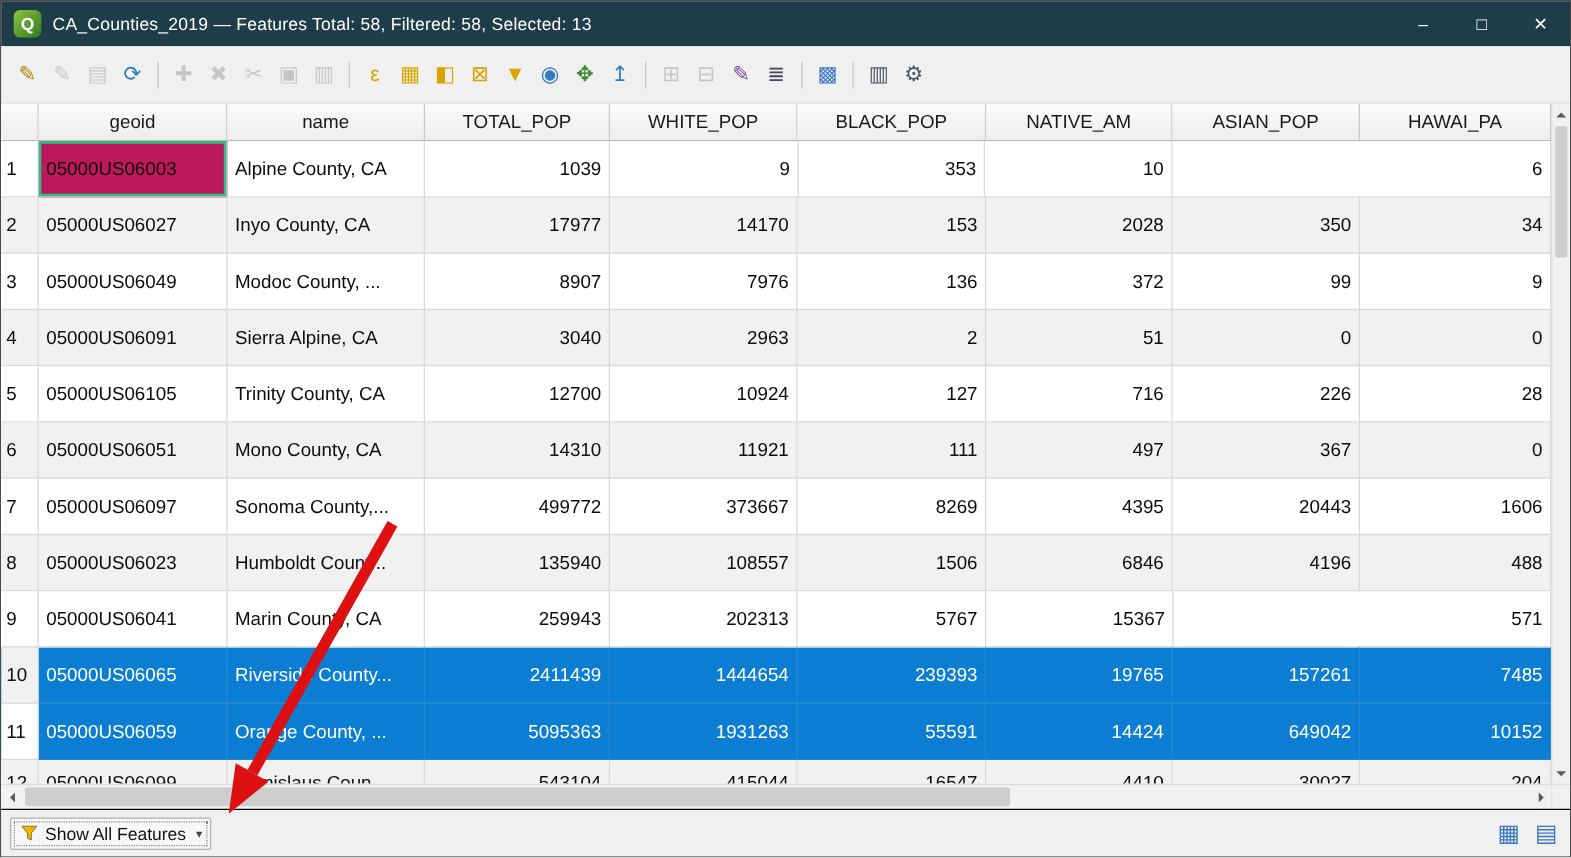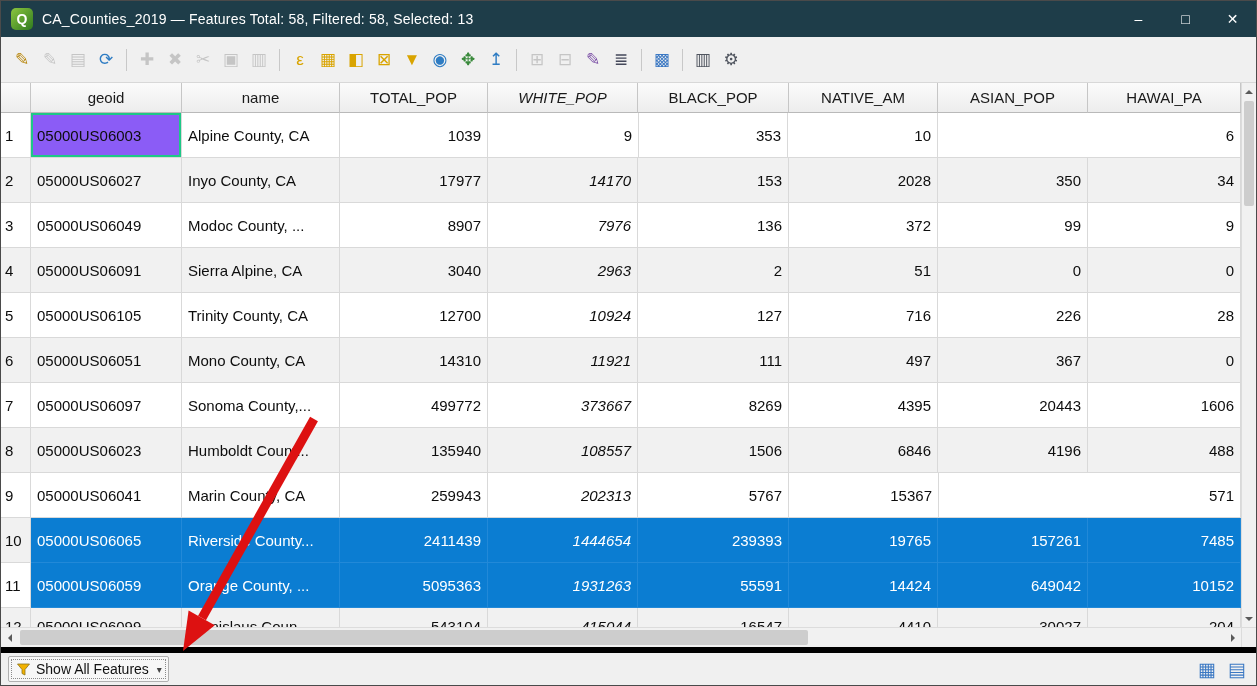--- a/index.html
+++ b/index.html
@@ -39,27 +39,27 @@
   .trow.clipped { height:19px; flex:0 0 19px; overflow:hidden; align-items:flex-start; }
   .trow.clipped .cell { height:38px; }
 
   .cell { border-right:1px solid #d9d9d9; border-bottom:1px solid #d9d9d9; padding:0 6px;
           display:flex; align-items:center; font-size:15px; color:#0d0d0d; overflow:hidden; white-space:nowrap; }
   .trow.selected .cell { color:#fff; border-right-color:#2289d8; border-bottom-color:#2289d8; }
   .cell.num { justify-content:flex-end; }
   .cell.gutter { background:#fff; padding:0 4px; }
   .trow.alt .cell.gutter { background:#f1f1f1; }
   .trow.selected .cell.gutter { color:#0d0d0d; border-right-color:#d9d9d9; border-bottom-color:#d9d9d9; }
-  .cell.current { box-shadow: inset 0 0 0 2px #1ec887; background:#8b5cf6; }
+  .cell.current { box-shadow: inset 0 0 0 2px #1ec887; background:#be185d; }
 
   .w0 { flex:0 0 30px; }
   .w1 { flex:0 0 151px; }
   .w2 { flex:0 0 158px; }
   .w3 { flex:0 0 148px; }
-  .w4 { flex:0 0 150px;font-style:italic; }
+  .w4 { flex:0 0 150px; }
   .w5 { flex:0 0 151px; }
   .w6 { flex:0 0 149px; }
   .w7 { flex:0 0 150px; }
   .w8 { flex:1 1 auto; }
 
   
   .hscroll { margin-top:auto; height:20px; flex:0 0 20px; background:#f1f1f1; border-top:1px solid #dcdcdc;
              display:flex; align-items:stretch; }
   .scroll-btn { width:16px; display:flex; align-items:center; justify-content:center; background:#f1f1f1; }
   .htrack { flex:1; position:relative; }
@@ -70,21 +70,21 @@
   .vthumb { position:absolute; left:2px; right:2px; top:2px; height:105px; background:#cdcdcd; border-radius:2px; }
   .corner { height:20px; flex:0 0 20px; background:#f0f0f0; border-top:1px solid #dcdcdc; }
 
   .arr { width:0; height:0; border:4px solid transparent; }
   .arr-left  { border-right-color:#5a5a5a; margin-right:3px; }
   .arr-right { border-left-color:#5a5a5a; margin-left:3px; }
   .arr-up    { border-bottom-color:#5a5a5a; margin-bottom:3px; }
   .arr-down  { border-top-color:#5a5a5a; margin-top:3px; }
 
   
-  .statusbar { height:38px; flex:0 0 38px; background:#f0f0f0; border-top:6px solid #000000;
+  .statusbar { height:38px; flex:0 0 38px; background:#f0f0f0; border-top:1px solid #000000;
                display:flex; align-items:center; padding:0 7px;gap:28px; }
   .filter-btn { display:flex; align-items:center; gap:6px; border:1px solid #b0b0b0; background:#f7f7f7;
                 padding:4px 6px 4px 8px; font-size:14px; color:#111; border-radius:2px; outline:1px dotted #8a8a8a; outline-offset:-4px; }
   .filter-btn .dd { font-size:10px; color:#444; margin-left:2px; }
   .view-toggle { margin-left:auto; display:flex; gap:6px; }
   .vt-btn { width:24px; height:24px; display:flex; align-items:center; justify-content:center;
             font-size:19px; color:#3b78c3; border-radius:3px; }
 
   
   .annotation { position:absolute; left:0; top:0; z-index:40; pointer-events:none; }

